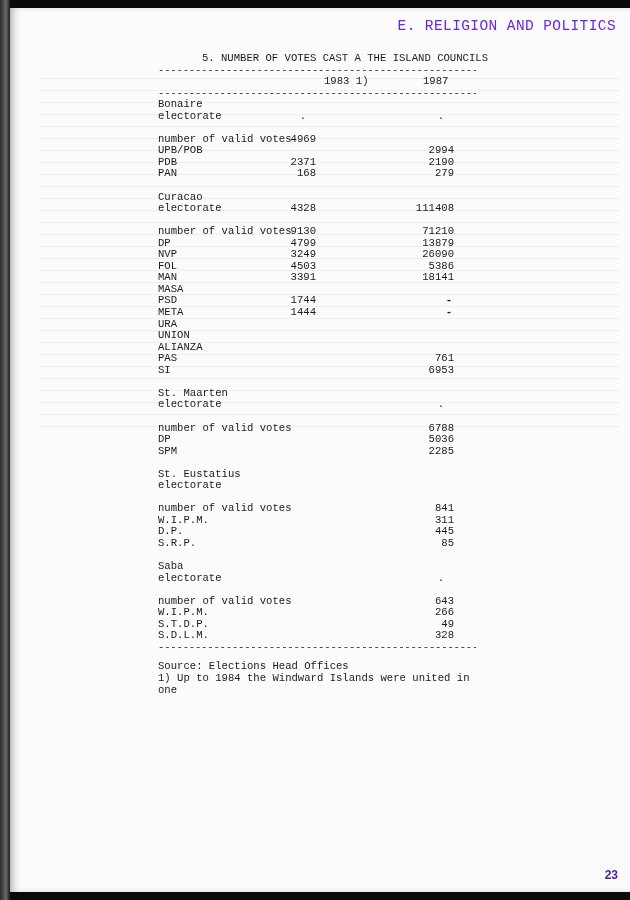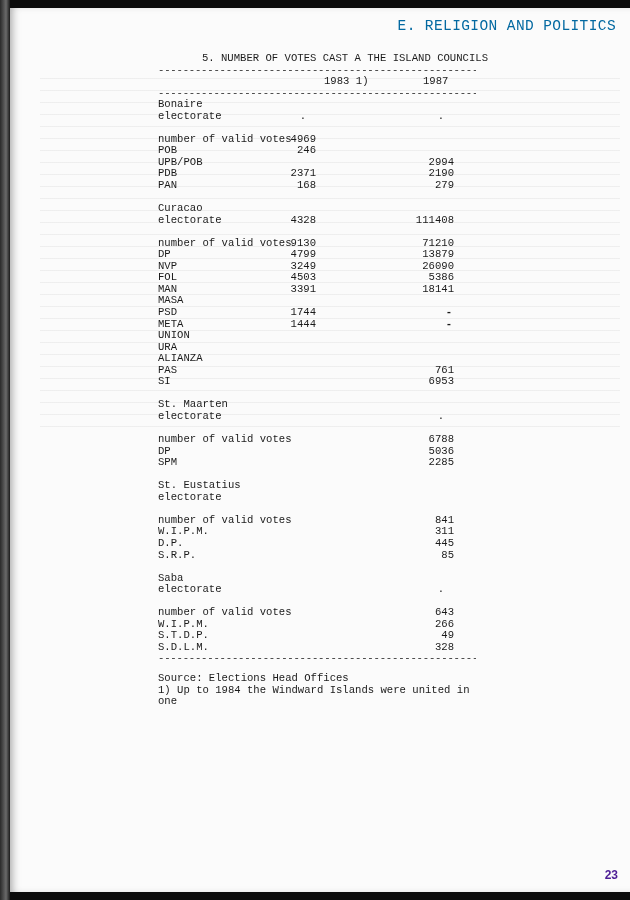--- a/index.html
+++ b/index.html
@@ -16,21 +16,21 @@
     background: #fbfbfb;
     border-bottom-left-radius: 0 6px;
     box-shadow: inset 6px 0 8px -4px rgba(0,0,0,0.35);
   }
   .spine {
     position: absolute; left: 0; top: 0; width: 10px; height: 900px;
     background: linear-gradient(to right, #2a2a2a, #6a6a6a 60%, #1a1a1a);
   }
   .section-header {
     position: absolute; right: 14px; top: 10px;
-    font-size: 14.5px; letter-spacing: 0.4px; color: #0369a1;
+    font-size: 14.5px; letter-spacing: 0.4px; color: #6d28d9;
   }
   .content {
     position: absolute; left: 148px; top: 45px; width: 330px;
     font-size: 10.6px; line-height: 11.55px;
   }
   .title { white-space: pre; color: #1c1c1c; text-align: right; }
   .rule { white-space: pre; overflow: hidden; width: 318px; height: 11.55px; letter-spacing: -0.2px; color: #333; }
   .col-header { position: relative; height: 11.55px; }
   .row { position: relative; height: 11.55px; white-space: pre; }
   .row .label { position: absolute; left: 0; }
@@ -70,38 +70,37 @@
       <span class="ch1">1983 1)</span>
       <span class="ch2">1987</span>
     </div>
     <div class="rule">--------------------------------------------------------------</div>
 
     <div id="islands">
         <div class="row"><span class="label">Bonaire</span></div>
         <div class="row"><span class="label">electorate</span><span class="v1 dot">.</span><span class="v2 dot">.</span></div>
         <div class="blank"></div>
         <div class="row"><span class="label">number of valid votes</span><span class="v1">4969</span><span class="v2"></span></div>
-        <div class="row"><span class="label">POB</span><span class="v1">246</span><span class="v2"></span></div>
         <div class="row"><span class="label">UPB/POB</span><span class="v1"></span><span class="v2">2994</span></div>
         <div class="row"><span class="label">PDB</span><span class="v1">2371</span><span class="v2">2190</span></div>
         <div class="row"><span class="label">PAN</span><span class="v1">168</span><span class="v2">279</span></div>
         <div class="blank"></div>
         <div class="row"><span class="label">Curacao</span></div>
         <div class="row"><span class="label">electorate</span><span class="v1">4328</span><span class="v2">111408</span></div>
         <div class="blank"></div>
         <div class="row"><span class="label">number of valid votes</span><span class="v1">9130</span><span class="v2">71210</span></div>
         <div class="row"><span class="label">DP</span><span class="v1">4799</span><span class="v2">13879</span></div>
         <div class="row"><span class="label">NVP</span><span class="v1">3249</span><span class="v2">26090</span></div>
         <div class="row"><span class="label">FOL</span><span class="v1">4503</span><span class="v2">5386</span></div>
         <div class="row"><span class="label">MAN</span><span class="v1">3391</span><span class="v2">18141</span></div>
         <div class="row"><span class="label">MASA</span><span class="v1"></span><span class="v2"></span></div>
         <div class="row"><span class="label">PSD</span><span class="v1">1744</span><span class="v2 dash">-</span></div>
         <div class="row"><span class="label">META</span><span class="v1">1444</span><span class="v2 dash">-</span></div>
+        <div class="row"><span class="label">URA</span><span class="v1"></span><span class="v2"></span></div>
         <div class="row"><span class="label">UNION</span><span class="v1"></span><span class="v2"></span></div>
-        <div class="row"><span class="label">URA</span><span class="v1"></span><span class="v2"></span></div>
         <div class="row"><span class="label">ALIANZA</span><span class="v1"></span><span class="v2"></span></div>
         <div class="row"><span class="label">PAS</span><span class="v1"></span><span class="v2">761</span></div>
         <div class="row"><span class="label">SI</span><span class="v1"></span><span class="v2">6953</span></div>
         <div class="blank"></div>
         <div class="row"><span class="label">St. Maarten</span></div>
         <div class="row"><span class="label">electorate</span><span class="v1"></span><span class="v2 dot">.</span></div>
         <div class="blank"></div>
         <div class="row"><span class="label">number of valid votes</span><span class="v1"></span><span class="v2">6788</span></div>
         <div class="row"><span class="label">DP</span><span class="v1"></span><span class="v2">5036</span></div>
         <div class="row"><span class="label">SPM</span><span class="v1"></span><span class="v2">2285</span></div>

